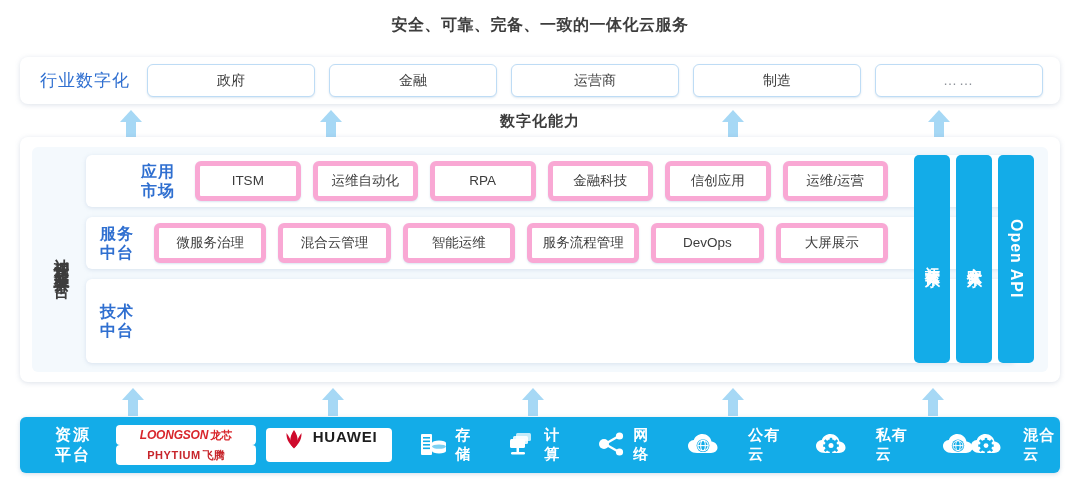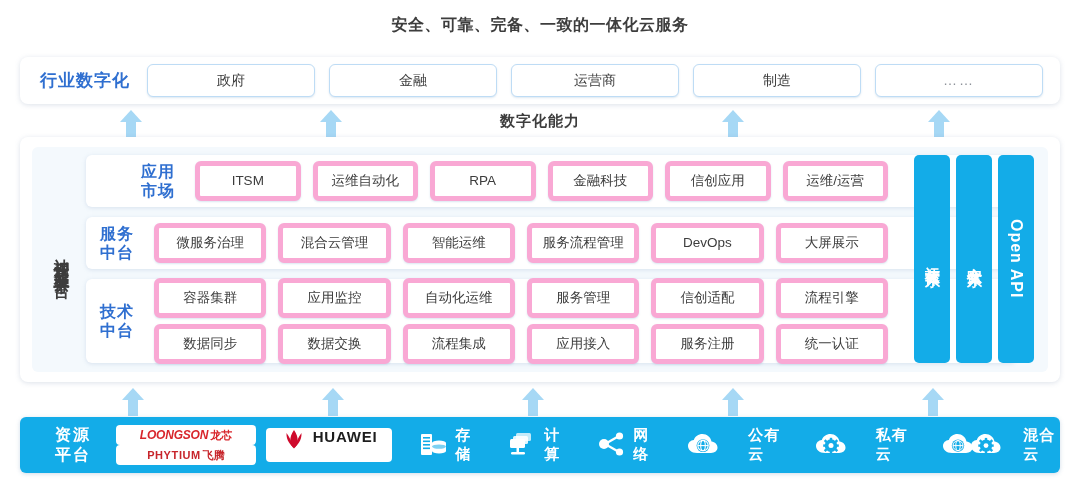--- a/index.html
+++ b/index.html
@@ -20,21 +20,21 @@
   
   .panel{
     position:absolute;background:#ffffff;border-radius:8px;
     box-shadow:0 1px 5px rgba(120,140,170,.25);
   }
 
   
   #industry-row{left:20px;top:57px;width:1040px;height:47px;display:flex;align-items:center;padding:0 10px;box-sizing:border-box;}
   #industry-label{
     width:110px;flex:0 0 110px;text-align:center;color:#2f6fd0;
-    font-size:17px;font-weight:bold;letter-spacing:1px;
+    font-size:17px;font-weight:normal;letter-spacing:1px;
   }
   .ind-chip{
     flex:1 1 0;margin:0 7px;height:31px;line-height:31px;text-align:center;
     border:1px solid #bedcf5;border-radius:6px;background:#fff;
     color:#3d3d3d;font-size:14px;
     box-shadow:0 1px 2px rgba(140,175,210,.30);
   }
   .ind-chip.dots{color:#8d9299;letter-spacing:2px;}
 
   
@@ -199,38 +199,20 @@
           <div class="cell">DevOps</div>
           <div class="cell">大屏展示</div>
         </div>
       </div>
     </div>
 
     <div class="tier" id="tier-tech">
       <div class="tier-label">
         <div>技术</div>
         <div>中台</div>
-      </div>
-      <div class="tier-items">
-        <div class="tier-row">
-          <div class="cell">容器集群</div>
-          <div class="cell">应用监控</div>
-          <div class="cell">自动化运维</div>
-          <div class="cell">服务管理</div>
-          <div class="cell">信创适配</div>
-          <div class="cell">流程引擎</div>
-        </div>
-        <div class="tier-row">
-          <div class="cell">数据同步</div>
-          <div class="cell">数据交换</div>
-          <div class="cell">流程集成</div>
-          <div class="cell">应用接入</div>
-          <div class="cell">服务注册</div>
-          <div class="cell">统一认证</div>
-        </div>
       </div>
     </div>
 
     <div class="pillar cn" id="pillar-ops">运营体系</div>
     <div class="pillar cn" id="pillar-sec">安全体系</div>
     <div class="pillar en" id="pillar-api">Open API</div>
   </div>
 
   <div class="arrow" style="left:122px;top:388px;">
     <div class="head"></div>

